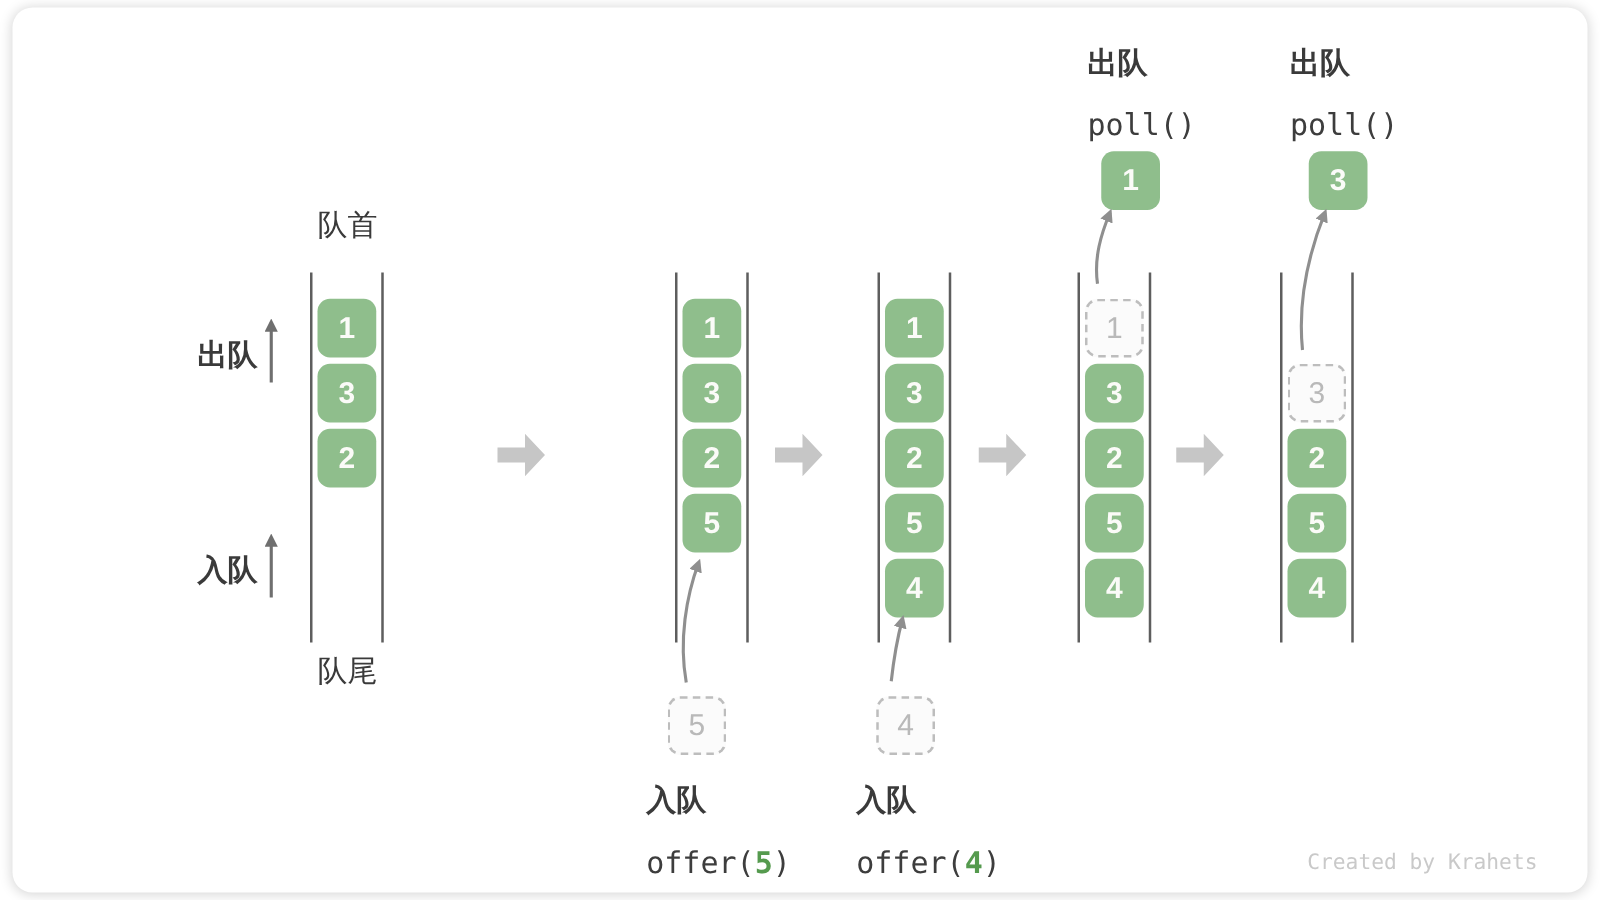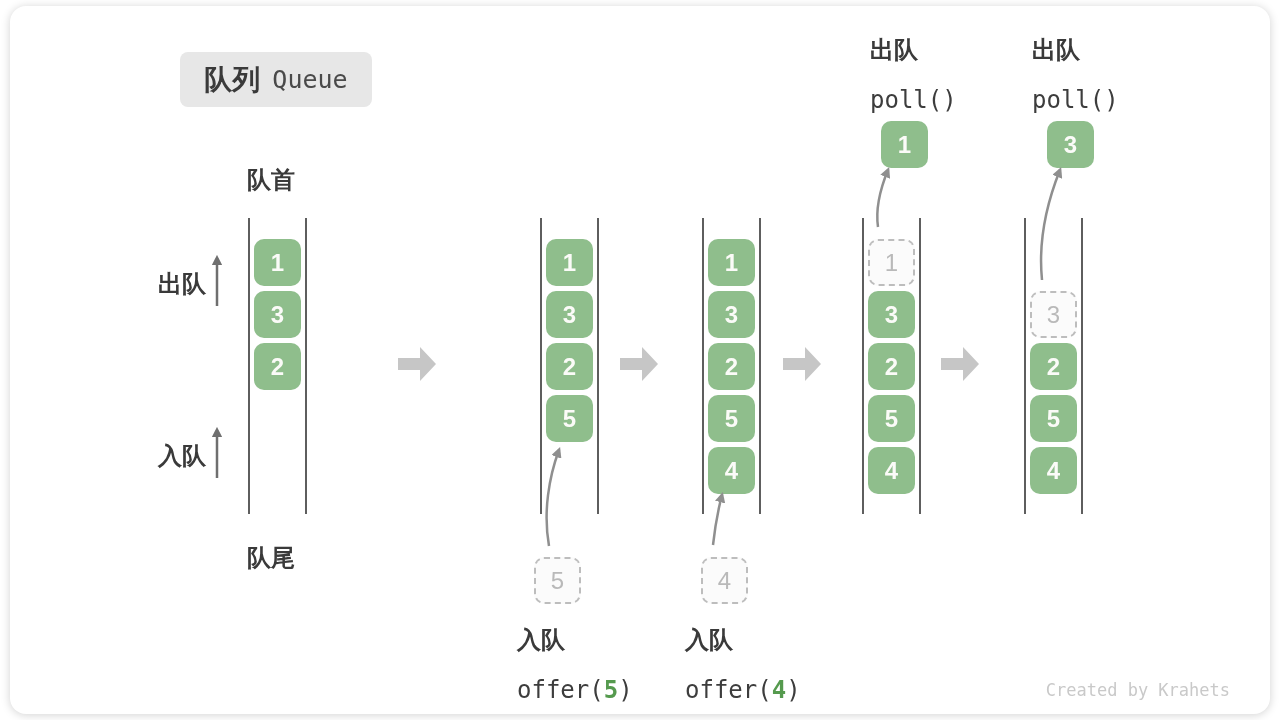--- a/index.html
+++ b/index.html
@@ -13,23 +13,23 @@
     box-shadow:0 1px 10px rgba(0,0,0,0.18);
   }
   .badge{
     position:absolute;left:170px;top:46px;width:192px;height:55px;
     background:var(--badge-bg,#e7e7e7);border-radius:8px;
     display:flex;align-items:center;justify-content:center;gap:12px;
   }
   .badge .zh{font-weight:bold;font-size:28px;color:var(--text-dark,#3a3a3a);}
   .badge .en{font-family:"DejaVu Sans Mono",monospace;font-size:25px;color:#4a4a4a;}
 
-  .lbl{position:absolute;width:62px;font-size:24px;font-weight:bold;color:var(--text-dark,#3a3a3a);}
+  .lbl{position:absolute;width:62px;text-align:center;font-size:24px;font-weight:normal;color:var(--text-dark,#3a3a3a);}
   .lbl.front{left:237px;top:158px;}
-  .lbl.rear{left:237px;top:536px;}
+  .lbl.rear{left:237px;top:515px;}
   .side-lbl{position:absolute;left:148px;font-size:24px;font-weight:bold;color:var(--text-dark,#3a3a3a);}
 
   .queue{
     position:absolute;top:212px;width:59px;height:296px;box-sizing:border-box;
     border-left:2px solid var(--wall,#5e5e5e);border-right:2px solid var(--wall,#5e5e5e);
   }
   .cell{
     position:absolute;width:47px;height:47px;border-radius:10px;
     background:var(--box-green,#8FBE8C);color:#fbfbf8;
     font-size:24px;font-weight:bold;
@@ -53,24 +53,20 @@
     color:var(--watermark,#c9c9c9);
     margin-left:40px;
   }
   svg.overlay{position:absolute;left:0;top:0;pointer-events:none;}
 </style>
 </head>
 <body>
 
 <div class="card">
 
-  <div class="badge">
-    <span class="zh">队列</span>
-    <span class="en">Queue</span>
-  </div>
 
   <div class="lbl front">队首</div>
   <div class="lbl rear">队尾</div>
 
   <div class="side-lbl" style="top:262px">出队</div>
   <div class="side-lbl" style="top:434px">入队</div>
 
   <div class="queue" style="left:238px">
     <div class="cell r0">1</div>
     <div class="cell r1">3</div>

